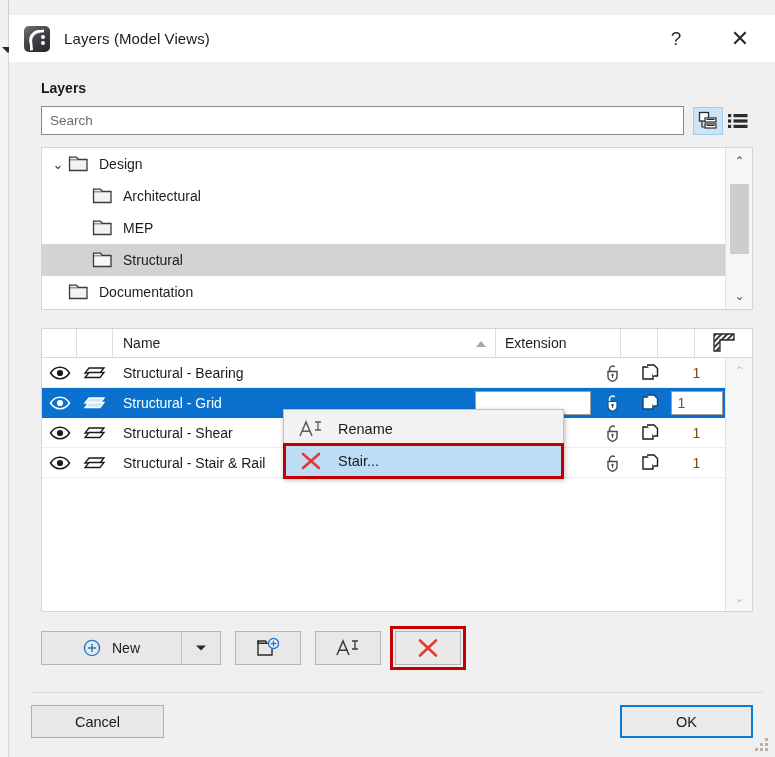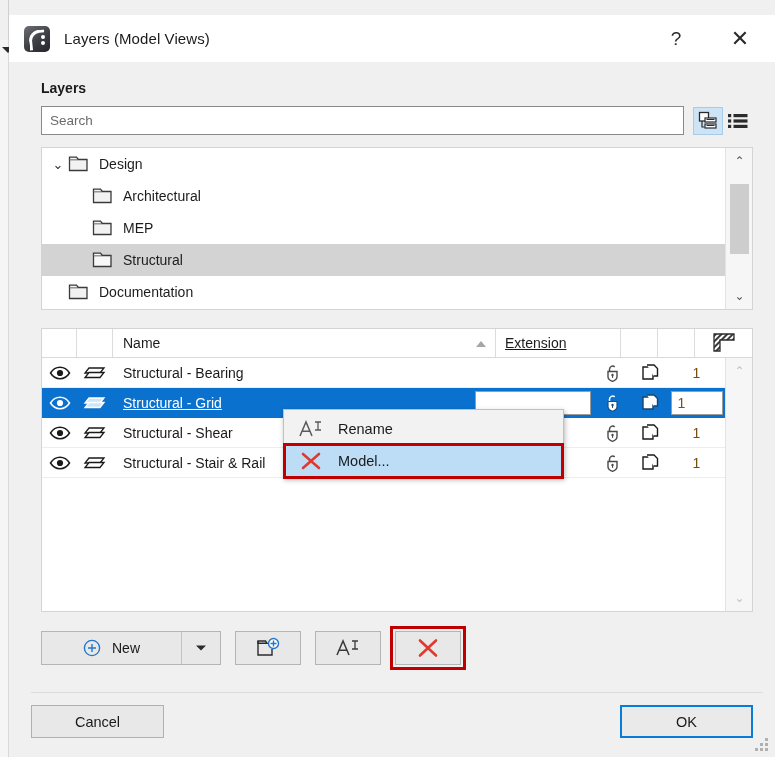--- a/index.html
+++ b/index.html
@@ -253,21 +253,21 @@
     display: flex;
     align-items: center;
     font-size: 14px;
     color: #1c1c1c;
     box-sizing: border-box;
     position: relative;
   }
   .hc-eye  { width: 35px; }
   .hc-lyr  { width: 36px; }
   .hc-name { flex: 1; padding-left: 10px; }
-  .hc-ext  { width: 125px; padding-left: 9px; text-decoration: underline; }
+  .hc-ext  { width: 125px; padding-left: 9px; }
   .hc-lock { width: 37px; }
   .hc-solid{ width: 37px; }
   .hc-pen  { width: 57px; justify-content: center; border-right: none; }
   .sort-tri {
     position: absolute;
     right: 9px; top: 50%;
     margin-top: -2px;
     width: 0; height: 0;
     border-left: 5px solid transparent;
     border-right: 5px solid transparent;
@@ -279,21 +279,21 @@
 
   .lrow {
     display: flex;
     height: 30px;
     align-items: center;
     border-bottom: 1px solid #ededed;
     box-sizing: border-box;
     font-size: 14px;
     color: #1a1a1a;
   }
-  .lrow.selected { background: #0b71cf; color: #ffffff; border-bottom-color: #0b71cf; text-decoration: underline; }
+  .lrow.selected { background: #0b71cf; color: #ffffff; border-bottom-color: #0b71cf; }
   .cell { display: flex; align-items: center; box-sizing: border-box; height: 100%; }
   .c-eye   { width: 35px; justify-content: center; }
   .c-lyr   { width: 36px; justify-content: center; }
   .c-name  { flex: 1; padding-left: 10px; white-space: nowrap; overflow: hidden; }
   .c-ext   { width: 125px; padding-left: 9px; }
   .c-lock  { width: 37px; justify-content: center; }
   .c-solid { width: 37px; justify-content: center; }
   .c-pen   { width: 57px; justify-content: center; color: #7a4a10; }
 
   .edit-field {
@@ -794,21 +794,21 @@
       <span>Rename</span>
     </div>
 
 
     <div class="ctx-item highlight">
       <span class="ctx-ico">
         <svg width="24" height="22" viewBox="0 0 24 22">
           <path d="M4 4l16 14M20 4L4 18" stroke="#e03a2f" stroke-width="2.6" stroke-linecap="round"></path>
         </svg>
       </span>
-      <span>Model...</span>
+      <span>Stair...</span>
     </div>
 
     <div class="ctx-annot"></div>
   </div>
 
   <div class="footer-sep"></div>
   <div class="footer">
     <div class="dlg-btn">Cancel</div>
     <div class="dlg-btn primary">OK</div>
   </div>

